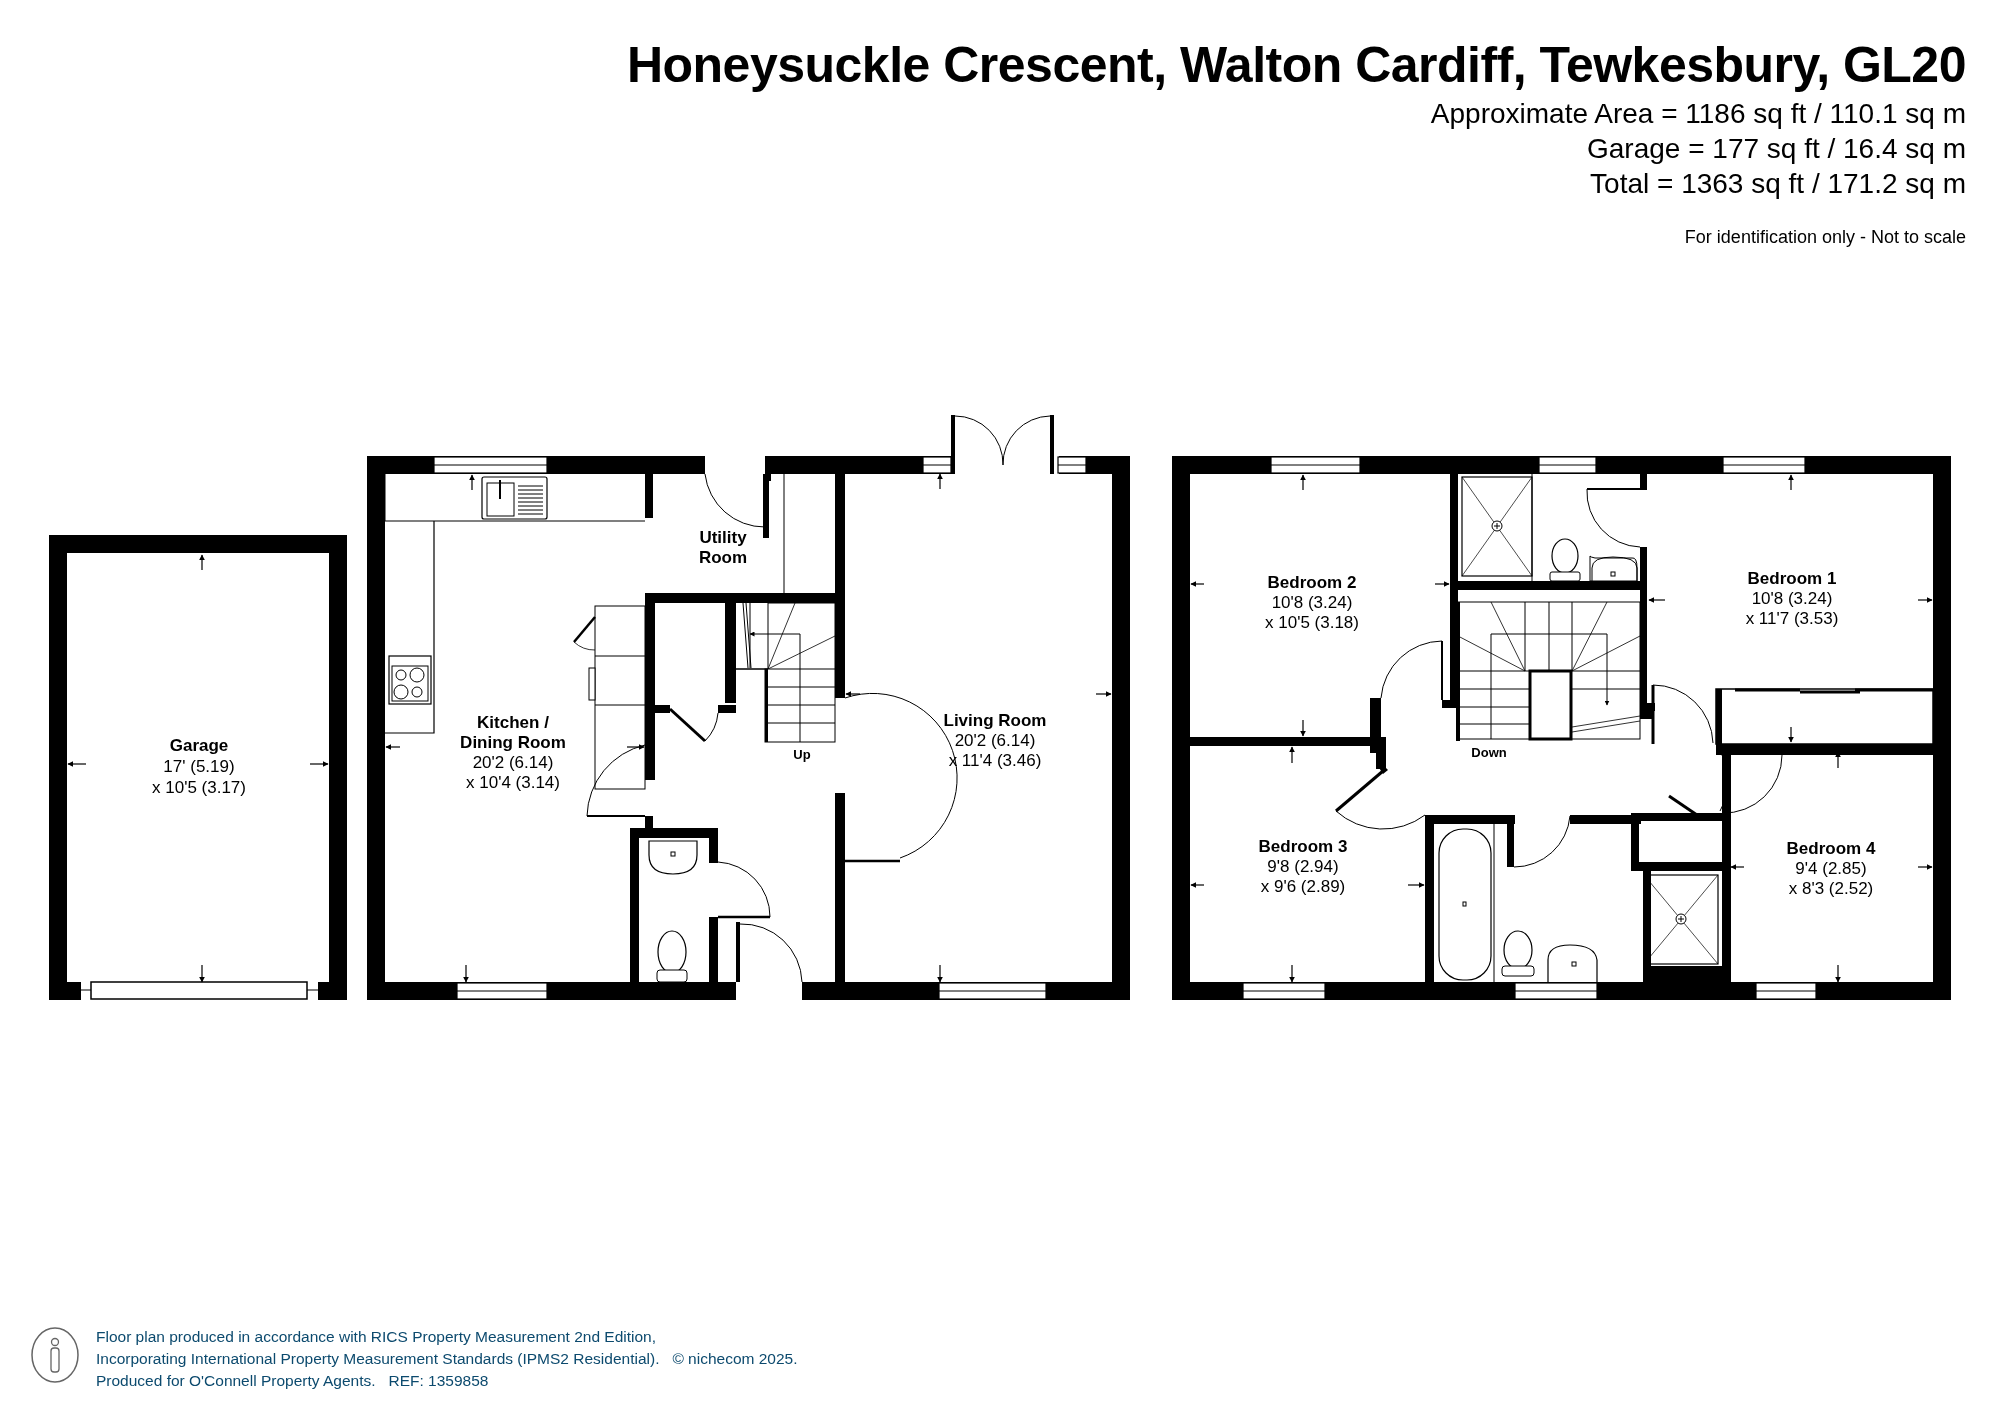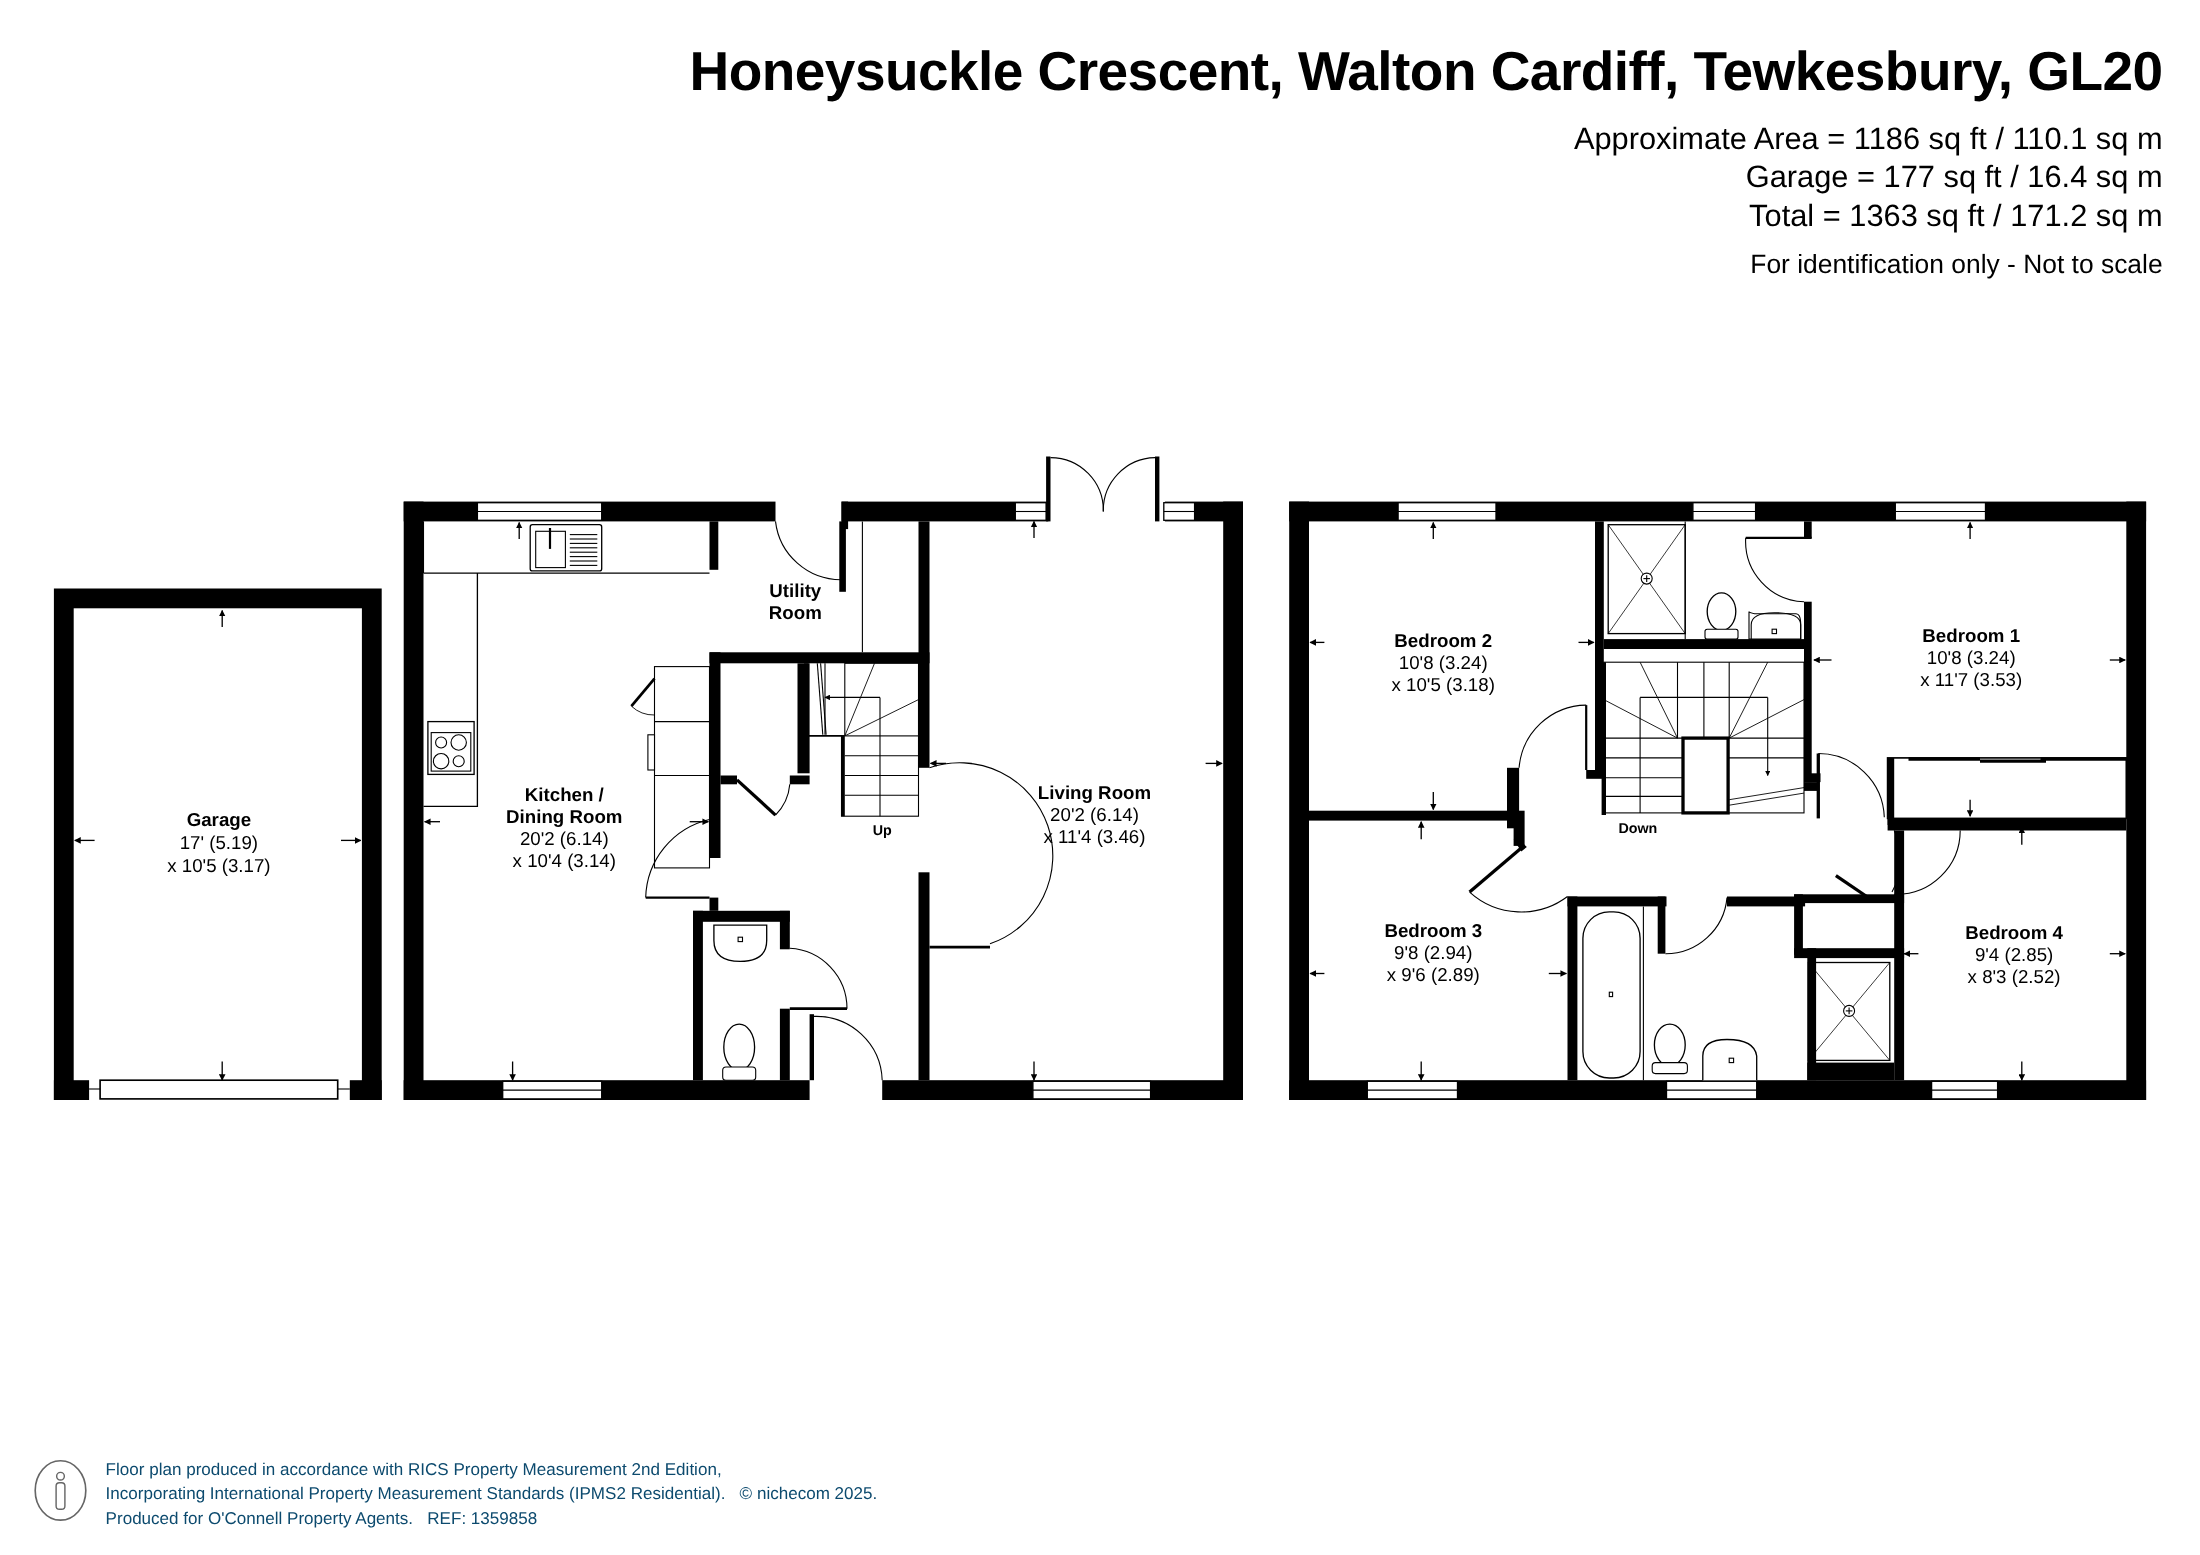--- a/index.html
+++ b/index.html
@@ -1,20 +1,20 @@
 <!DOCTYPE html>
 <html><head>
 <meta charset="utf-8">
 <style>
   html, body { margin:0; padding:0; background:#ffffff; }
   body { width:2000px; height:1414px; position:relative; overflow:hidden; font-family:"Liberation Sans", sans-serif; color:#000; }
   .title { position:absolute; right:34px; top:36px; font-size:50px; font-weight:bold; letter-spacing:-0.5px; white-space:nowrap; }
-  .area-lines { position:absolute; right:34px; top:108px; text-align:right; }
+  .area-lines { position:absolute; right:34px; top:96px; text-align:right; }
   .area-line { font-size:28px; line-height:35px; white-space:nowrap; }
-  .disclaimer { font-size:24px; margin-top:14px; white-space:nowrap; }
+  .disclaimer { font-size:18px; margin-top:26px; white-space:nowrap; }
   svg.plan { position:absolute; left:0; top:0; }
   .room-name { font-family:"Liberation Sans", sans-serif; font-weight:bold; font-size:17px; }
   .room-dim { font-family:"Liberation Sans", sans-serif; font-size:17px; }
   .small-label { font-family:"Liberation Sans", sans-serif; font-weight:bold; font-size:13px; }
   .footer { position:absolute; left:30px; top:1326px; display:flex; align-items:flex-start; }
   .footer-icon { width:50px; height:58px; margin-right:16px; }
   .footer-text { font-size:15.5px; line-height:22px; color:#0c4a6e; }
   .footer-text span { white-space:pre; }
 </style>
 </head>

